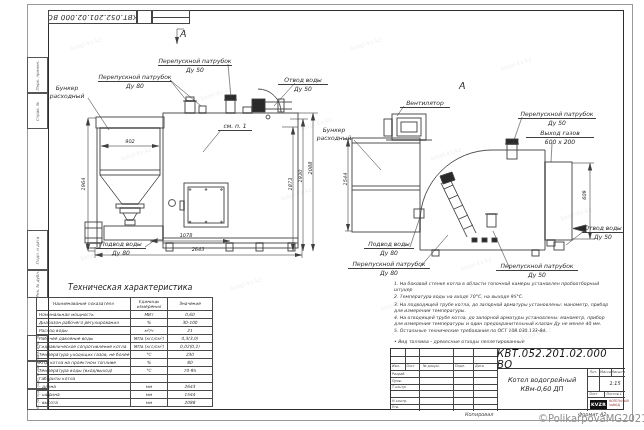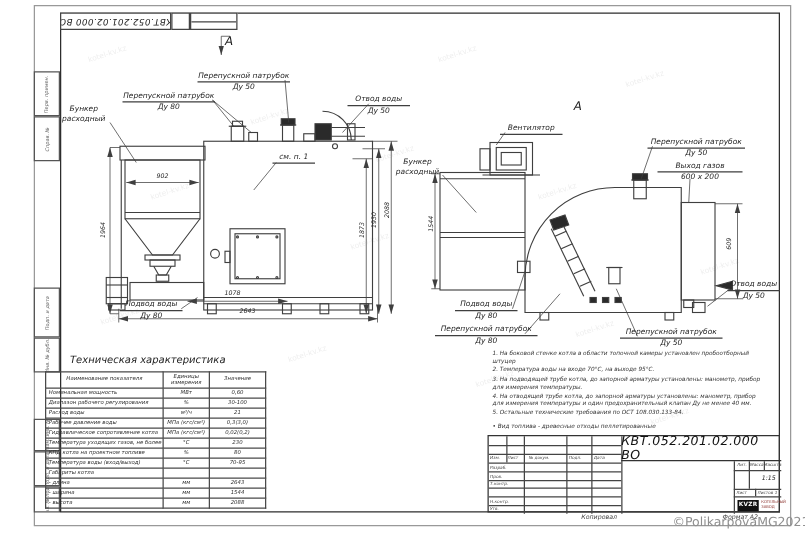--- a/index.html
+++ b/index.html
@@ -16,21 +16,21 @@
   .tl-box .rot180 { transform:rotate(180deg); font:italic 7px "DejaVu Sans",sans-serif; letter-spacing:.3px; white-space:nowrap; color:#222; }
   .hline-mid { position:absolute; left:0; right:0; top:50%; border-top:0.7px solid #444; }
   
   .lbl { position:absolute; font:italic 6px "DejaVu Sans",sans-serif; color:#262626; text-align:center; line-height:1.3; }
   .lbl .u { display:block; border-bottom:0.8px solid #3f3f3f; padding-bottom:0.5px; }
   .lbl .b { display:block; }
   .viewletter { position:absolute; font:italic 9.5px "DejaVu Sans",sans-serif; color:#1f1f1f; }
   .dim { position:absolute; font:italic 5px "DejaVu Sans",sans-serif; color:#2a2a2a; text-align:center; }
   .vdim { position:absolute; width:30px; text-align:center; font:italic 5px "DejaVu Sans",sans-serif; color:#2a2a2a; transform:rotate(-90deg); }
   
-  .spec-title { position:absolute; left:56px; top:283px; font:italic 8px "DejaVu Sans",sans-serif; color:#222; }
+  .spec-title { position:absolute; left:68px; top:283px; font:italic 8px "DejaVu Sans",sans-serif; color:#222; }
   table.spec { position:absolute; left:36px; top:297px; width:176px; border-collapse:collapse; table-layout:fixed; }
   table.spec td { border:0.7px solid #4a4a4a; font:italic 4.3px "DejaVu Sans",sans-serif; color:#333; padding:0 2px; height:8px; overflow:hidden; white-space:nowrap; }
   table.spec tr.hdr td { height:13px; text-align:center; white-space:normal; line-height:1.2; }
   table.spec td.c { text-align:center; }
   
   .notes { position:absolute; left:394px; top:281px; width:218px; font:italic 4.6px "DejaVu Sans",sans-serif; color:#333; line-height:1.35; }
   .notes div { margin-bottom:1px; }
   .notes .fuel { margin-top:4px; }
   
   .tb { position:absolute; left:390px; top:348px; width:234px; height:62px; border:1px solid #333; background:transparent; }
@@ -416,20 +416,24 @@
   <div class="cell" style="left:15px;top:15px;width:13px">Лист</div>
   <div class="cell" style="left:32px;top:15px;width:30px">№ докум.</div>
   <div class="cell" style="left:64px;top:15px;width:18px">Подп.</div>
   <div class="cell" style="left:84px;top:15px;width:20px">Дата</div>
   <div class="cell" style="left:1px;top:22.5px;width:27px">Разраб.</div>
   <div class="cell" style="left:1px;top:29.5px;width:27px">Пров.</div>
   <div class="cell" style="left:1px;top:36px;width:27px">Т.контр.</div>
   <div class="cell" style="left:1px;top:49.5px;width:27px">Н.контр.</div>
   <div class="cell" style="left:1px;top:56px;width:27px">Утв.</div>
   <div class="docnum">КВТ.052.201.02.000  ВО</div>
+  <div class="product">
+    <span>Котел водогрейный</span><br>
+    <span>КВм-0,60  ДП</span>
+  </div>
 
   <div class="vl" style="left:196px;top:20px;height:42px"></div>
   <div class="hl" style="left:196px;top:27px;width:38px"></div>
   <div class="vl" style="left:208px;top:20px;height:22px"></div>
   <div class="vl" style="left:220px;top:20px;height:7px"></div>
   <div class="hl" style="left:196px;top:42px;width:38px"></div>
   <div class="vl" style="left:213px;top:42px;height:6px"></div>
   <div class="hl" style="left:196px;top:48px;width:38px"></div>
   <div class="cell" style="left:197px;top:21px;width:11px;text-align:center">Лит.</div>
   <div class="cell" style="left:209px;top:21px;width:11px;text-align:center">Масса</div>

